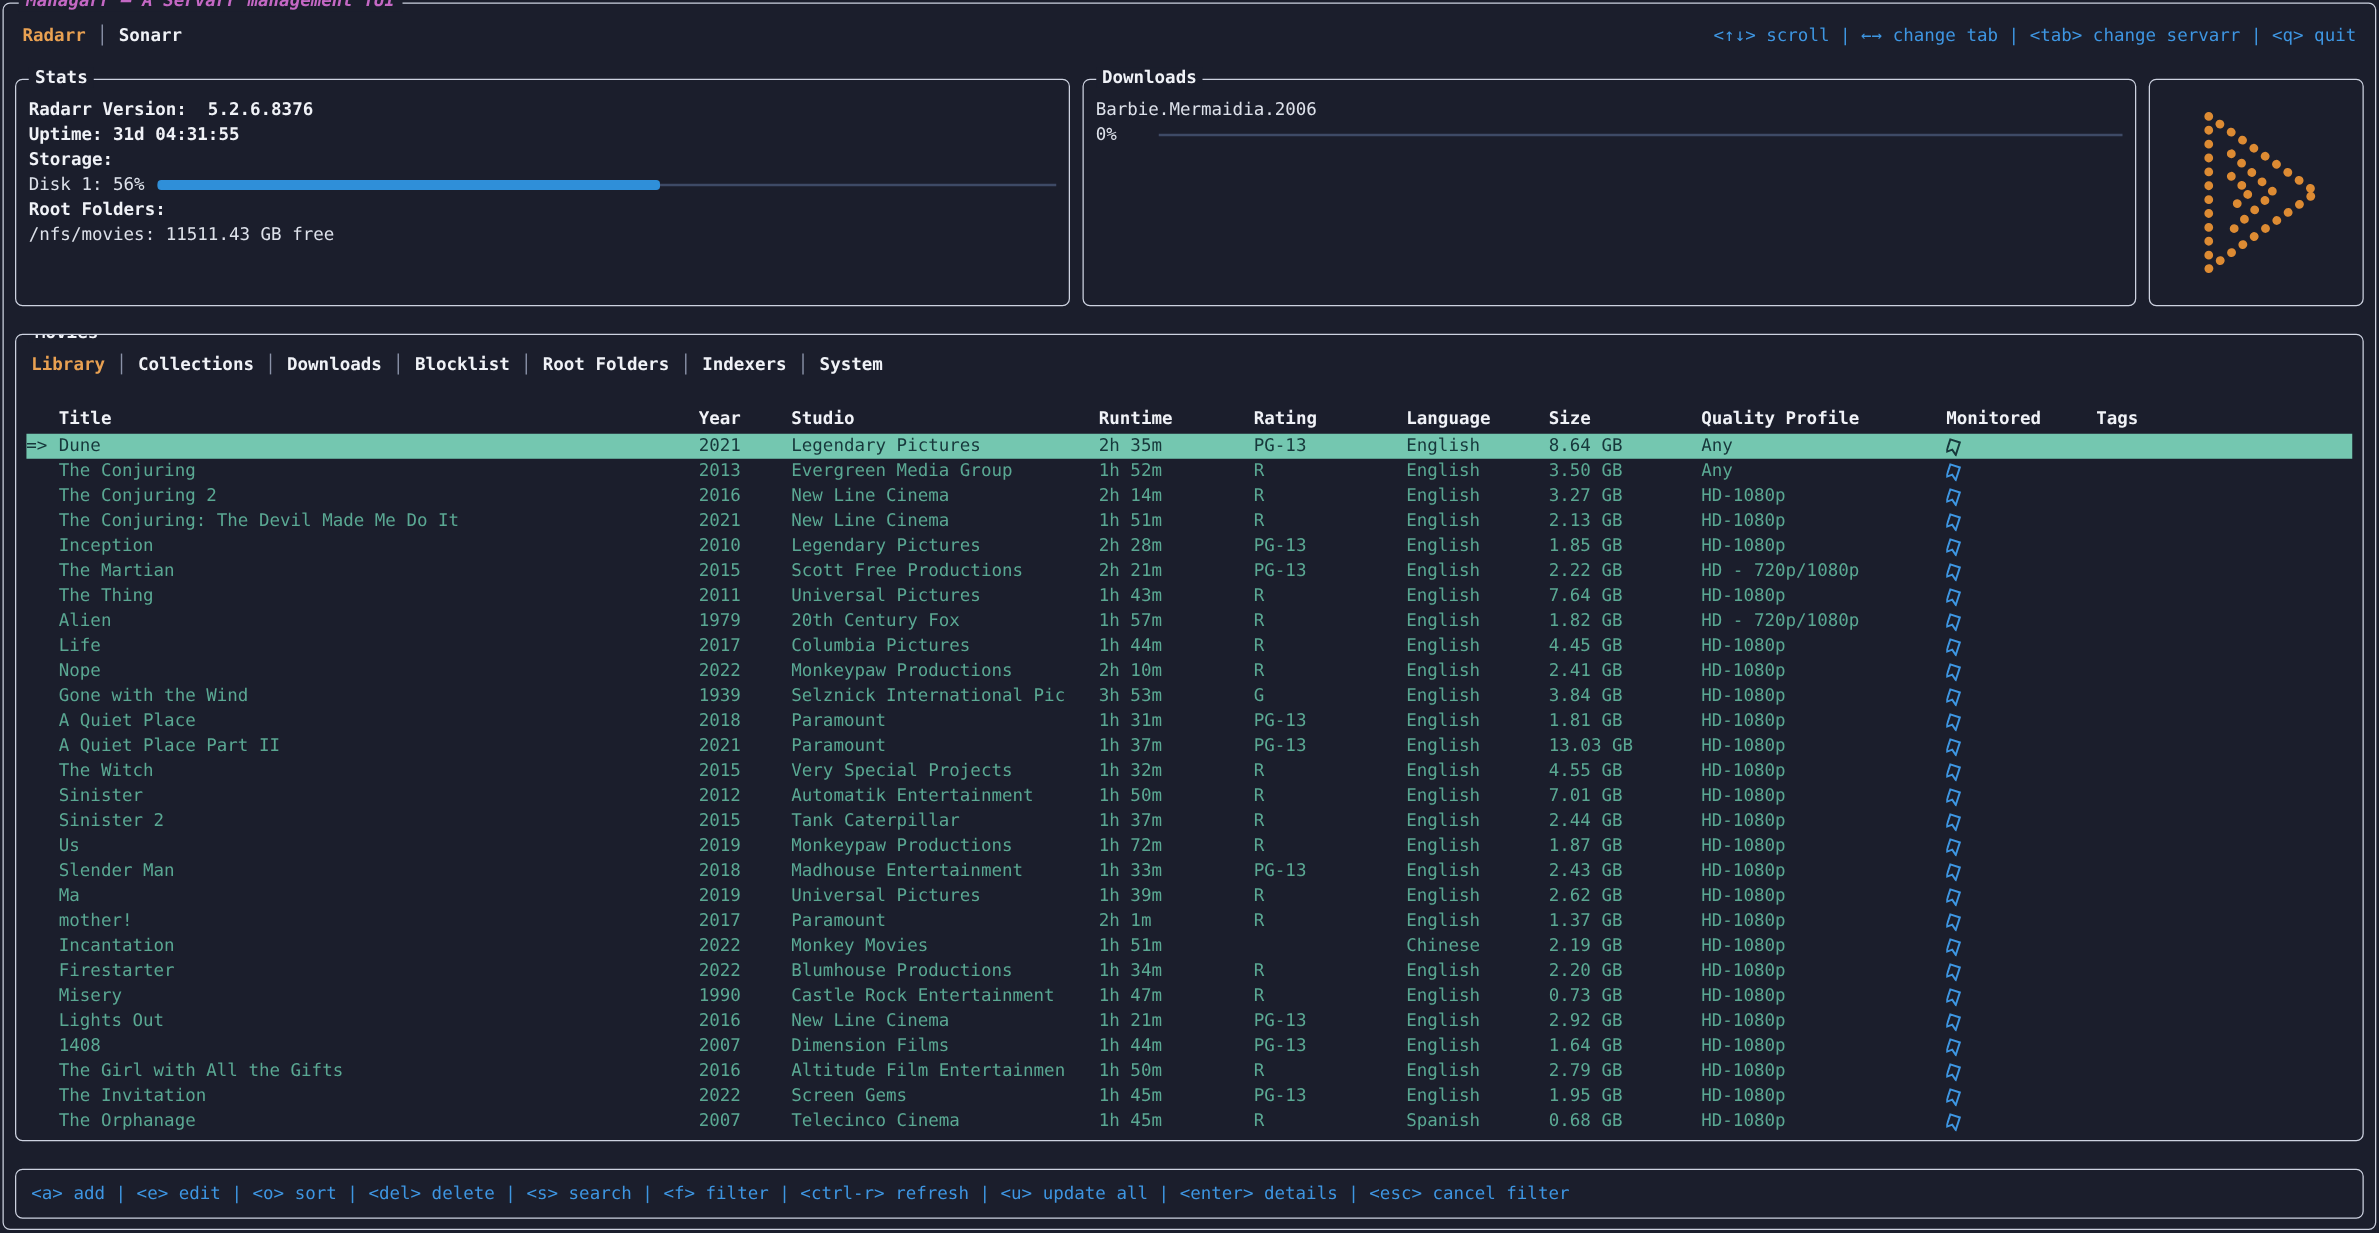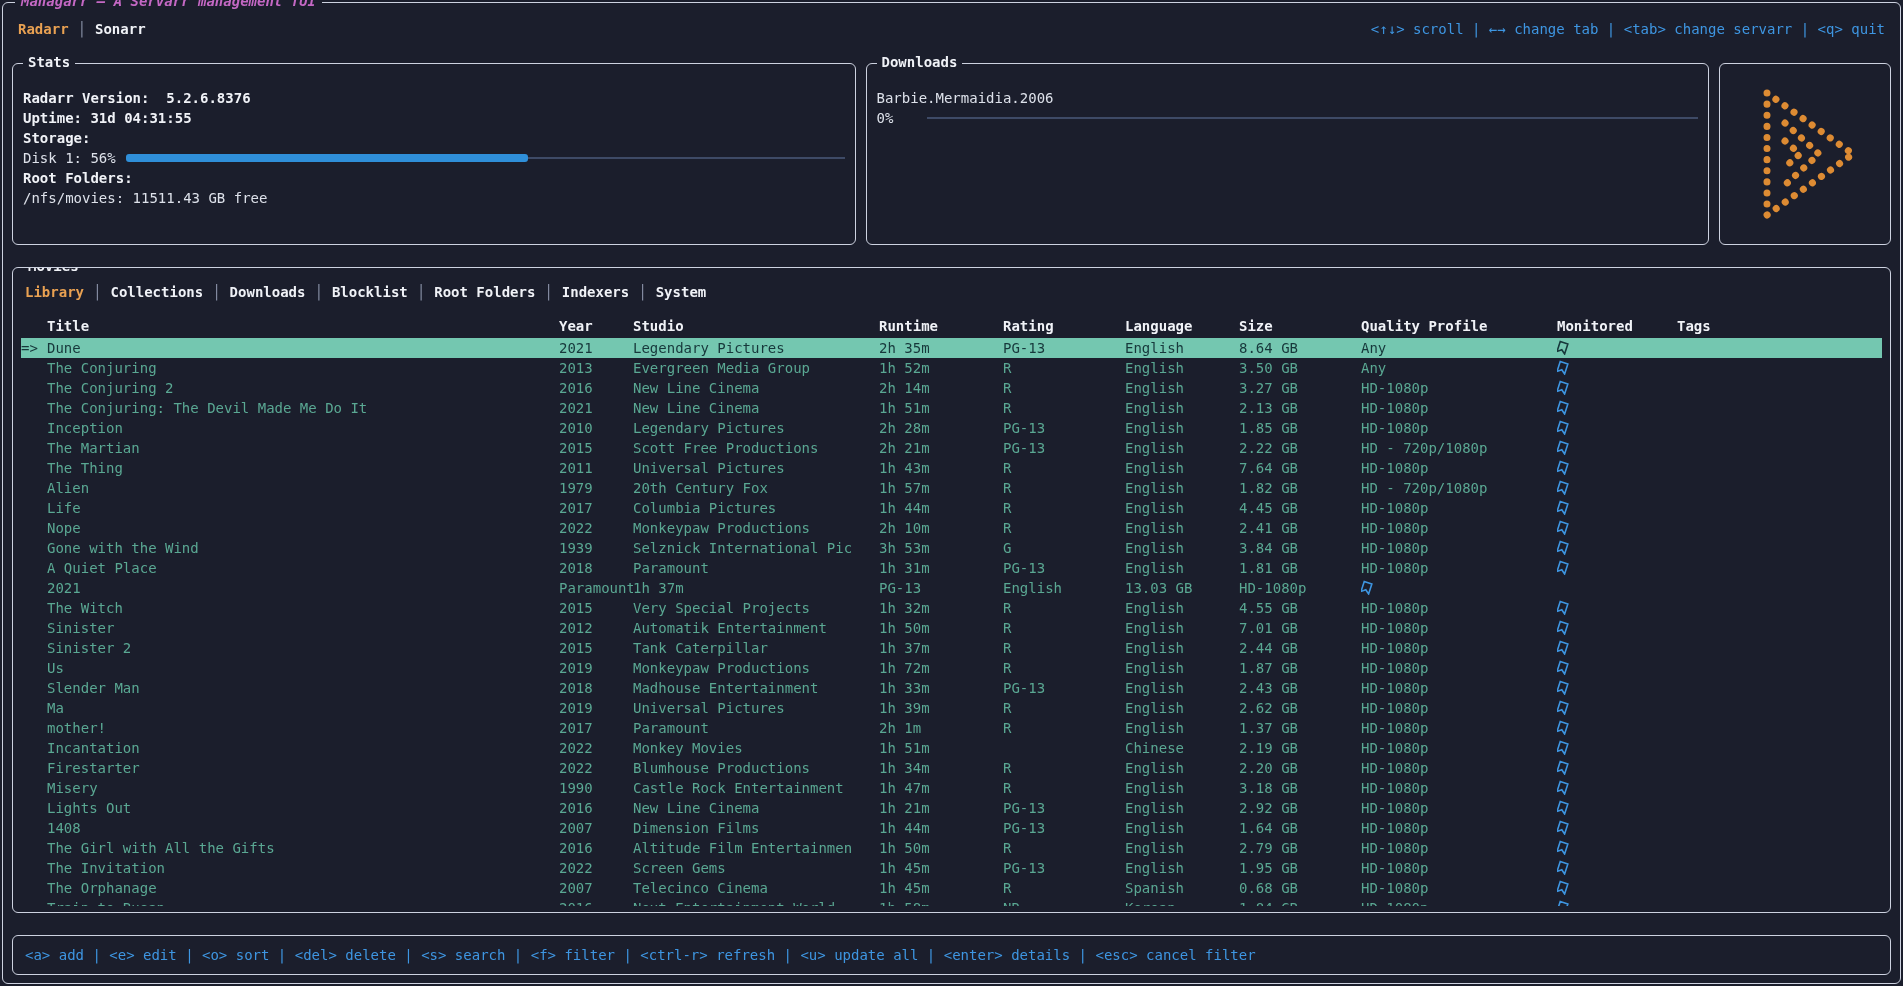--- a/index.html
+++ b/index.html
@@ -22,32 +22,32 @@
   .tab .tab-label{font-weight:bold;color:var(--fg-bold)}
   .tab.active .tab-label{color:var(--orange)}
   .tab .tab-sep{color:var(--sep);margin:0 9px;font-weight:normal}
   .tab:last-child .tab-sep{display:none}
   .top-help{color:var(--blue)}
   
   .panel{position:relative;border:1px solid var(--border);border-radius:6px}
   .panel-title{position:absolute;top:-10px;left:10px;background:var(--bg);padding:0 5px;
     font-weight:bold;color:var(--fg-bold)}
   .top-row{display:flex;gap:10px;height:182px}
-  .stats-panel,.downloads-panel{flex:1;padding:24px 10px 8px}
+  .stats-panel,.downloads-panel{flex:1;padding:14px 10px 8px}
   .logo-panel{width:172px;display:flex;align-items:center;justify-content:center}
   .line{height:20px;line-height:20px;display:flex;align-items:center;white-space:pre}
   .bold{font-weight:bold;color:var(--fg-bold)}
   .gauge{flex:1;position:relative;height:20px;margin-left:10px}
   .gauge .track{position:absolute;left:0;right:0;top:9px;height:2px;background:var(--track)}
   .gauge .fill{position:absolute;left:0;top:6px;height:8px;background:var(--gauge);border-radius:3px}
   .dl-pct{min-width:40px}
   
   .movies-panel{flex:1;padding:12px 8px 6px;display:flex;flex-direction:column;overflow:hidden}
   .subtabs{height:24px;display:flex;align-items:center;padding-left:4px}
-  .table{margin-top:10px;overflow:hidden}
+  .table{margin-top:20px;overflow:hidden}
   .trow{display:grid;
     grid-template-columns:26px 512px 74px 246px 124px 122px 114px 122px 196px 120px minmax(0,1fr);
     height:20px;line-height:20px;color:var(--teal)}
   .trow.head{color:var(--fg-bold);font-weight:bold;height:24px;line-height:24px}
   .trow.active{background:var(--sel-bg);color:var(--sel-fg)}
   .cell{overflow:hidden;white-space:nowrap}
   .mon{color:var(--blue);display:flex;align-items:center}
   .trow.active .mon{color:var(--sel-fg)}
   .mon svg{transform:rotate(18deg)}
   
@@ -391,20 +391,21 @@
             <span class="cell mon">
               <svg width="11" height="13" viewBox="0 0 11 13">
                 <path d="M1.5 1.5 h8 v10.5 l-4 -3.2 l-4 3.2 Z" fill="none" stroke="currentColor" stroke-width="1.6"></path>
               </svg>
             </span>
             <span class="cell"></span>
           </div>
 
           <div class="trow">
             <span class="cell"></span>
+            <span class="cell">A Quiet Place Part II</span>
             <span class="cell">2021</span>
             <span class="cell">Paramount</span>
             <span class="cell">1h 37m</span>
             <span class="cell">PG-13</span>
             <span class="cell">English</span>
             <span class="cell">13.03 GB</span>
             <span class="cell">HD-1080p</span>
             <span class="cell mon">
               <svg width="11" height="13" viewBox="0 0 11 13">
                 <path d="M1.5 1.5 h8 v10.5 l-4 -3.2 l-4 3.2 Z" fill="none" stroke="currentColor" stroke-width="1.6"></path>
@@ -576,21 +577,21 @@
           </div>
 
           <div class="trow">
             <span class="cell"></span>
             <span class="cell">Misery</span>
             <span class="cell">1990</span>
             <span class="cell">Castle Rock Entertainment</span>
             <span class="cell">1h 47m</span>
             <span class="cell">R</span>
             <span class="cell">English</span>
-            <span class="cell">3.18 GB</span>
+            <span class="cell">0.73 GB</span>
             <span class="cell">HD-1080p</span>
             <span class="cell mon">
               <svg width="11" height="13" viewBox="0 0 11 13">
                 <path d="M1.5 1.5 h8 v10.5 l-4 -3.2 l-4 3.2 Z" fill="none" stroke="currentColor" stroke-width="1.6"></path>
               </svg>
             </span>
             <span class="cell"></span>
           </div>
 
           <div class="trow">

